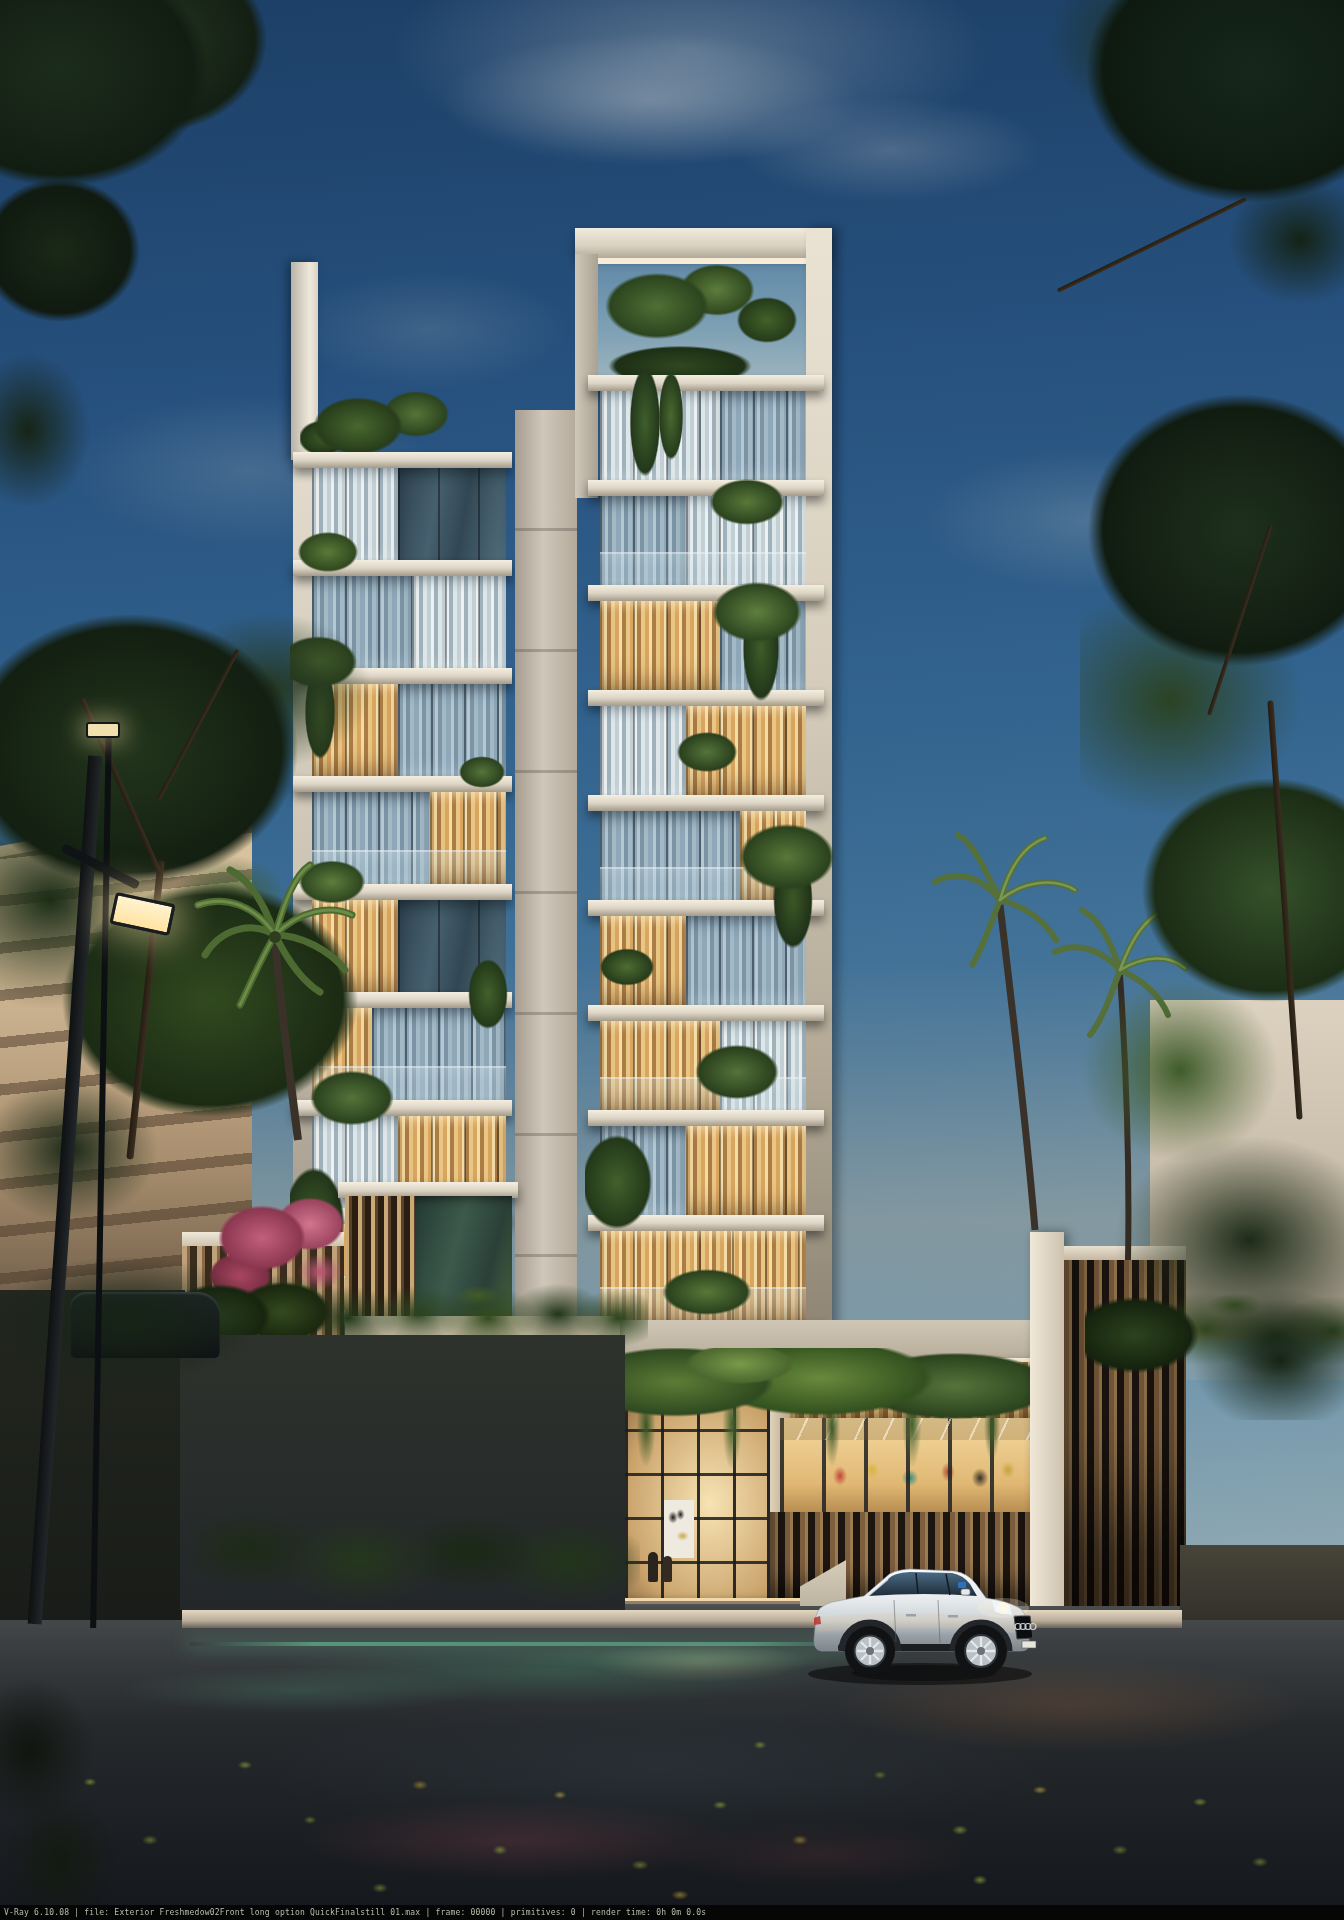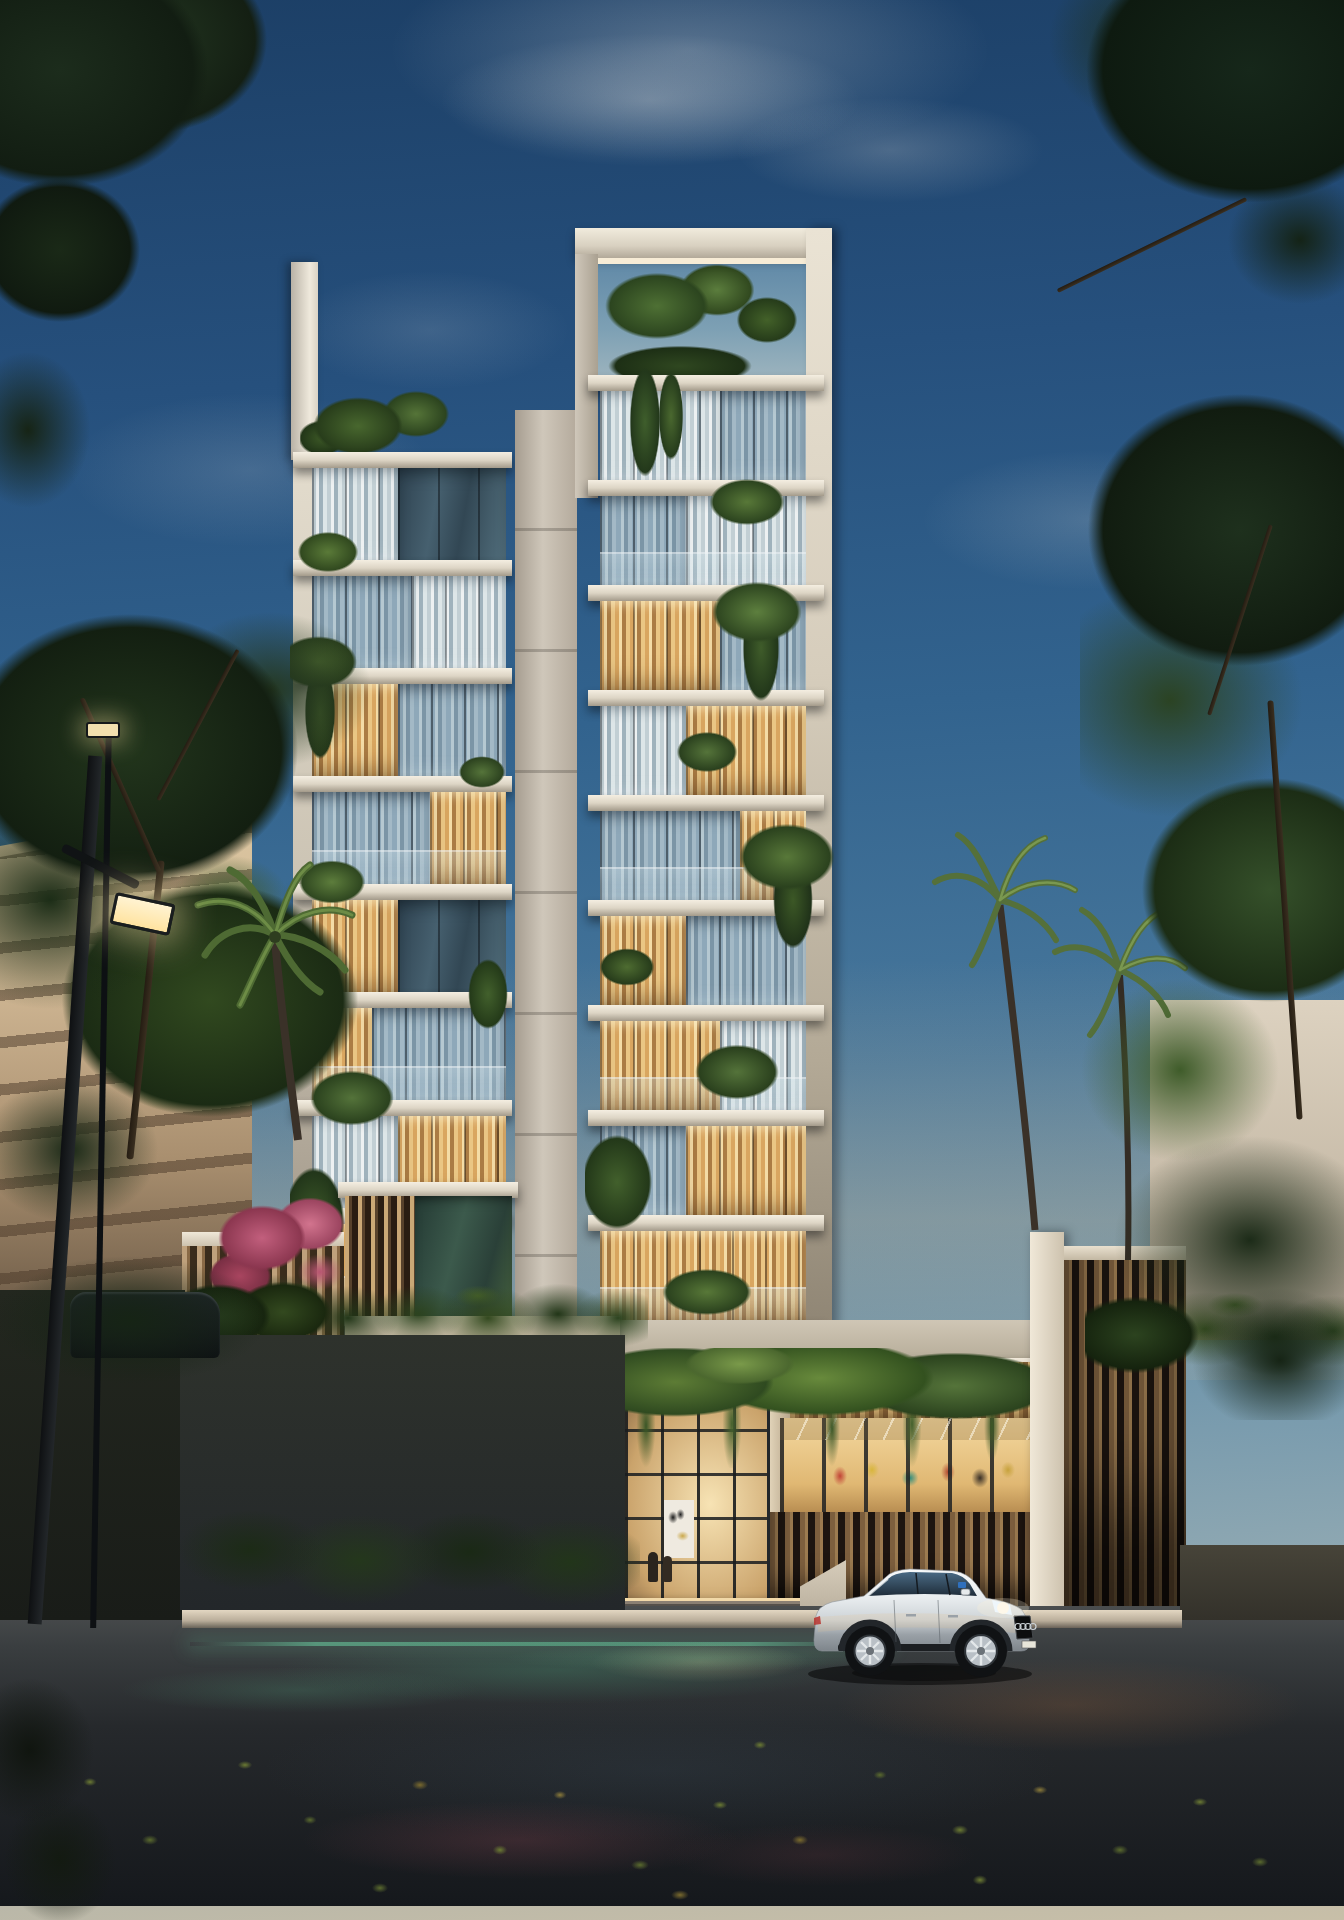--- a/index.html
+++ b/index.html
@@ -443,14 +443,17 @@
   <div class="a blob" style="left:0;top:1630px;width:140px;height:290px;background-image:
     radial-gradient(80px 90px at 30px 120px,#10150f,rgba(0,0,0,0) 80%),
     radial-gradient(70px 80px at 60px 230px,#131a11,rgba(0,0,0,0) 80%);"></div>
 
   <div class="a" style="left:98px;top:728px;width:6px;height:900px;background:#0d1013;transform:rotate(1deg);"></div>
   <div class="a" style="left:86px;top:722px;width:30px;height:12px;background:#f2dfae;border:2px solid #15181a;border-radius:3px;box-shadow:0 0 22px 6px rgba(250,225,160,.4);"></div>
   <div class="a" style="left:58px;top:755px;width:14px;height:870px;background:linear-gradient(90deg,#0e1012,#23272a);transform:rotate(4deg);"></div>
   <div class="a" style="left:58px;top:862px;width:85px;height:9px;background:#101315;transform:rotate(27deg);border-radius:4px;"></div>
   <div class="a" style="left:112px;top:898px;width:55px;height:26px;background:linear-gradient(180deg,#fff3d2,#ffe3a0);border:3px solid #1a1d1f;border-radius:4px;transform:rotate(12deg);box-shadow:0 0 34px 10px rgba(255,230,170,.45);"></div>
 
+  <div class="a stamp">
+    <span>V-Ray 6.10.08 | file: Exterior Freshmedow02Front long option QuickFinalstill 01.max | frame: 00000 | primitives: 0 | render time:  0h  0m  0.0s</span>
+  </div>
 
 </div>
 
 </body></html>

